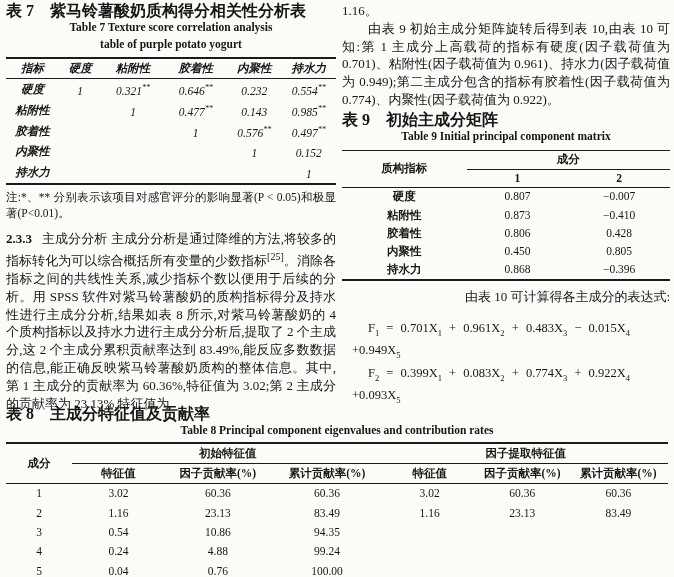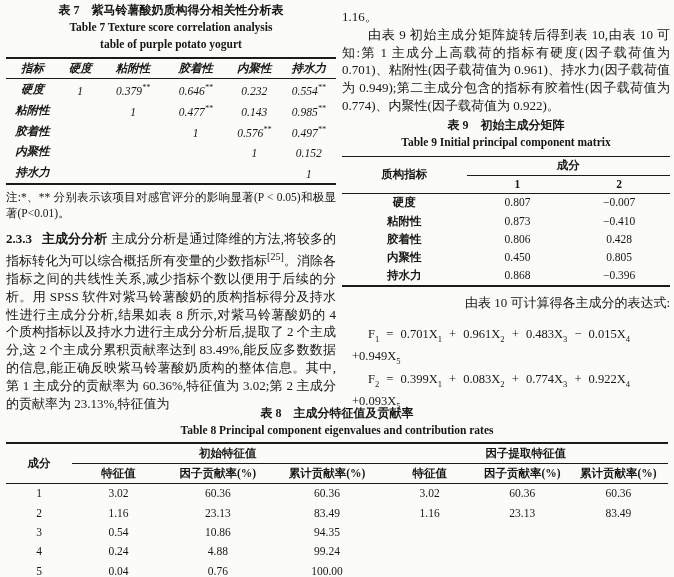--- a/index.html
+++ b/index.html
@@ -5,43 +5,43 @@
   html,body{margin:0;padding:0;background:#e8e8e6;}
   .page{
     position:relative;width:674px;height:577px;background:#fbfbf8;
     font-family:"Liberation Serif","DejaVu Serif",serif;color:#161616;
     overflow:hidden;margin:0 auto;
   }
   .col-left{position:absolute;left:6px;top:2px;width:330px;}
   .col-right{position:absolute;left:342px;top:0;width:328px;}
   .bottom{position:absolute;left:6px;top:405px;width:662px;}
 
-  .tbl-title-zh{text-align:center;font-weight:bold;font-size:12px;line-height:17px;}
+  .tbl-title-zh{text-align:left;font-weight:bold;font-size:16px;line-height:17px;}
   .tbl-title-en{text-align:center;font-weight:bold;font-size:11.5px;line-height:17px;}
 
   table{width:100%;border-collapse:collapse;table-layout:fixed;font-size:11.5px;}
   th,td{padding:2px 1px;text-align:center;line-height:13px;font-weight:normal;}
   thead th{font-weight:bold;}
   tbody th{font-weight:bold;}
 
   .t7{border-top:2px solid #1b1b1b;border-bottom:2px solid #1b1b1b;margin-top:4px;font-style:italic;}
   .t7 thead th{border-bottom:1.2px solid #1b1b1b;padding:3px 0;}
   .t7 td sup{font-size:8px;}
 
   .note{font-size:11.5px;line-height:15.5px;text-align:justify;margin-top:4px;
         border-top:0;padding-top:1px;}
 
   .para{font-size:13px;line-height:17.8px;text-align:justify;margin:0;}
   .para.first{margin-top:9px;}
   .sec-num{font-weight:bold;margin-right:10px;}
-  .sec-title{font-weight:bold;margin-right:4px;}
+  .sec-title{font-weight:normal;margin-right:4px;}
   .cite-sup{font-size:10px;}
   .indent{text-indent:2em;}
 
-  .carry{font-size:13px;line-height:17.8px;margin:0;padding-top:8px;}
+  .carry{font-size:13px;line-height:17.8px;margin:0;padding-top:2px;}
 
   .t9wrap{margin-top:2px;}
   .t9{border-top:1.6px solid #1b1b1b;border-bottom:2px solid #1b1b1b;margin-top:5px;}
   .t9 .grp{border-bottom:1px solid #1b1b1b;padding:2.5px 0;}
   .t9 .stub{border-bottom:1.4px solid #1b1b1b;}
   .t9 .sub{border-bottom:1.4px solid #1b1b1b;padding:2px 0;}
   .t9 tbody th,.t9 tbody td{padding:2.6px 0;}
 
   .expr-intro{font-size:13px;line-height:18px;margin-top:7px;text-align:right;}
   .formula{font-size:12.5px;line-height:18px;padding-left:26px;word-spacing:4px;}
@@ -80,21 +80,21 @@
           <th>粘附性</th>
           <th>胶着性</th>
           <th>内聚性</th>
           <th>持水力</th>
         </tr>
       </thead>
       <tbody>
         <tr>
           <th>硬度</th>
           <td><span>1</span><sup></sup></td>
-          <td><span>0.379</span><sup>**</sup></td>
+          <td><span>0.321</span><sup>**</sup></td>
           <td><span>0.646</span><sup>**</sup></td>
           <td><span>0.232</span><sup></sup></td>
           <td><span>0.554</span><sup>**</sup></td>
         </tr>
         <tr>
           <th>粘附性</th>
           <td><span></span><sup></sup></td>
           <td><span>1</span><sup></sup></td>
           <td><span>0.477</span><sup>**</sup></td>
           <td><span>0.143</span><sup></sup></td>

